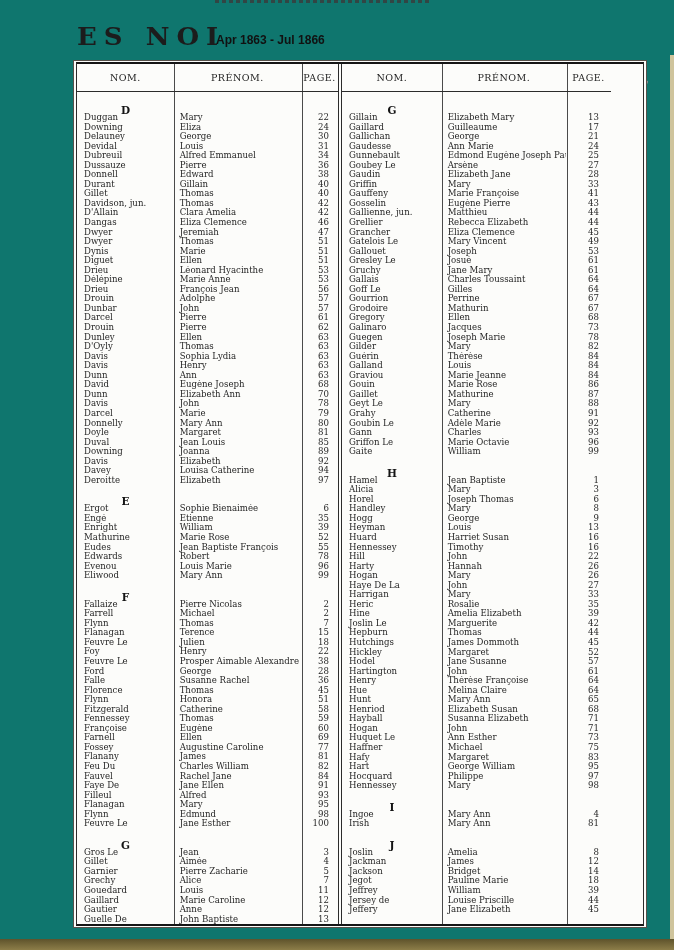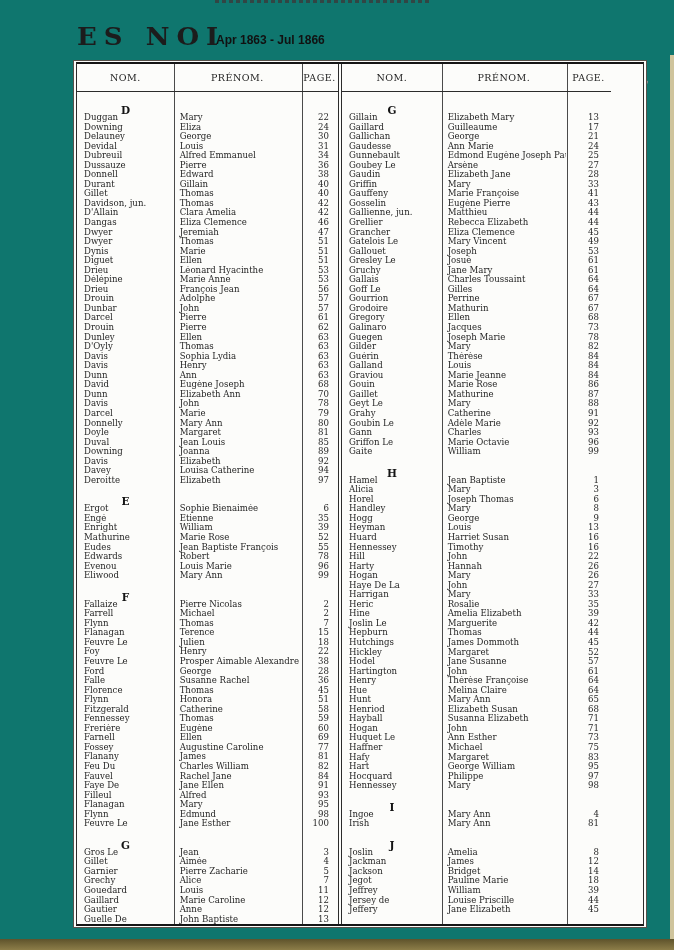--- a/index.html
+++ b/index.html
@@ -365,21 +365,21 @@
               <span class="cell nom">Fitzgerald</span>
               <span class="cell prenom">Catherine</span>
               <span class="cell page">58</span>
             </div>
             <div class="row">
               <span class="cell nom">Fennessey</span>
               <span class="cell prenom">Thomas</span>
               <span class="cell page">59</span>
             </div>
             <div class="row">
-              <span class="cell nom">Frerière</span>
+              <span class="cell nom">Françoise</span>
               <span class="cell prenom">Eugène</span>
               <span class="cell page">60</span>
             </div>
             <div class="row">
               <span class="cell nom">Farnell</span>
               <span class="cell prenom">Ellen</span>
               <span class="cell page">69</span>
             </div>
             <div class="row">
               <span class="cell nom">Fossey</span>

